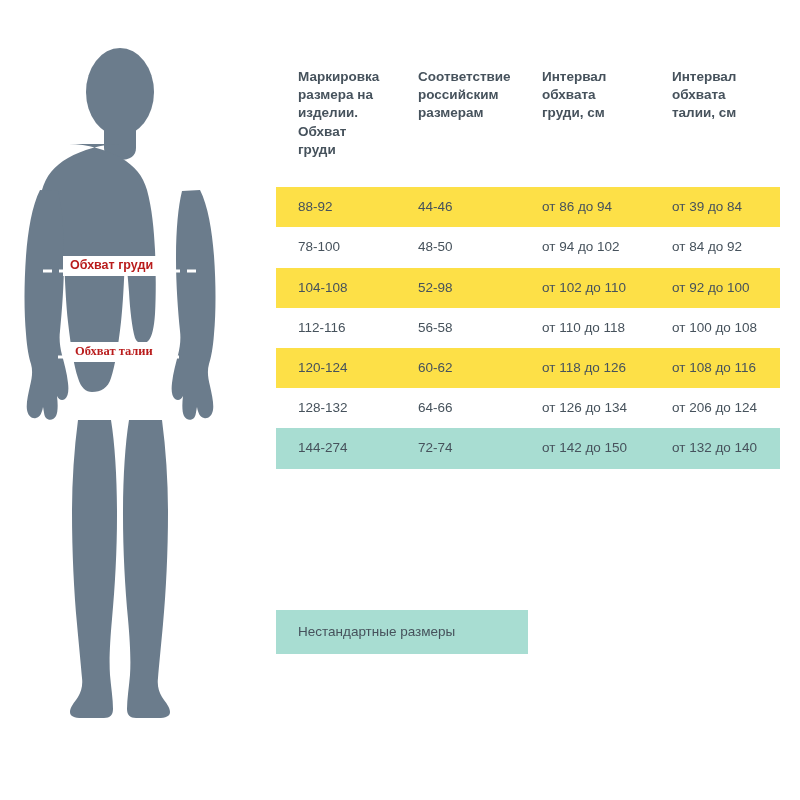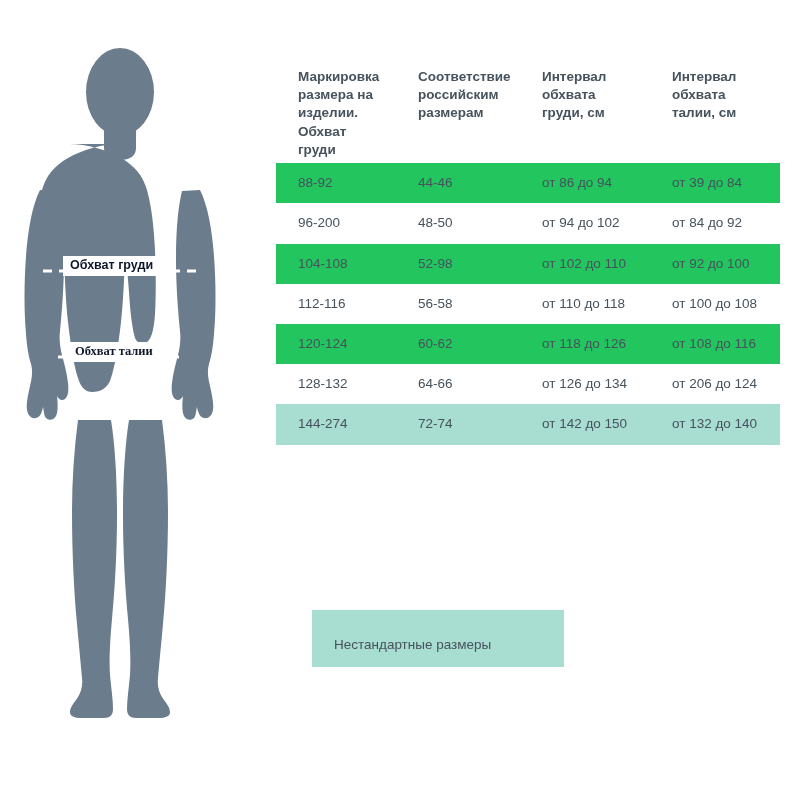--- a/index.html
+++ b/index.html
@@ -29,21 +29,21 @@
     width: 270px;
     height: 700px;
   }
   .figure-svg {
     display: block;
   }
 
   .measure-label {
     position: absolute;
     background: #ffffff;
-    color: #0f172a;
+    color: #b91c1c;
     font-size: 12.5px;
     font-weight: bold;
     padding: 3px 7px 4px 7px;
     white-space: nowrap;
     line-height: 1;
   }
   .label-chest {
     left: 63px;
     top: 216px;
   }
@@ -70,48 +70,47 @@
     text-align: left;
     vertical-align: top;
     padding: 11px 10px 11px 22px;
     font-size: 13.5px;
     color: #46525c;
     line-height: 1.35;
   }
   table.size-table th {
     font-weight: bold;
     padding-top: 6px;
-    padding-bottom: 4px;
+    padding-bottom: 28px;
     background: #ffffff;
     white-space: pre-line;
   }
   table.size-table td {
     font-weight: normal;
     height: 18px;
   }
   col.c0 { width: 120px; }
   col.c1 { width: 124px; }
   col.c2 { width: 130px; }
   col.c3 { width: 130px; }
 
   tr.row-mint td { background: #a8ddd2; }
-  tr.row-gray td { background: #22c55e; }
+  tr.row-gray td { background: #fde047; }
   tr.row-white td { background: #ffffff; }
 
   .nonstandard {
     position: absolute;
     left: 276px;
     top: 610px;
     width: 252px;
     background: #a8ddd2;
     color: #46525c;
     font-size: 13.5px;
-    padding: 27px 10px 15px 22px;
+    padding: 14px 10px 15px 22px;
     box-sizing: border-box;
-    margin-left: 36px;
   }
 </style>
 </head>
 <body>
 
 <div class="page">
 
   <div class="figure-wrap">
     <svg class="figure-svg" width="270" height="700" viewBox="0 0 270 700" xmlns="http://www.w3.org/2000/svg">
       <g fill="#6b7c8c">
@@ -237,21 +236,21 @@
         </tr>
       </thead>
       <tbody>
         <tr class="row-gray">
           <td>88-92</td>
           <td>44-46</td>
           <td>от 86 до 94</td>
           <td>от 39 до 84</td>
         </tr>
         <tr class="row-white">
-          <td>96-200</td>
+          <td>78-100</td>
           <td>48-50</td>
           <td>от 94 до 102</td>
           <td>от 84 до 92</td>
         </tr>
         <tr class="row-gray">
           <td>104-108</td>
           <td>52-98</td>
           <td>от 102 до 110</td>
           <td>от 92 до 100</td>
         </tr>

